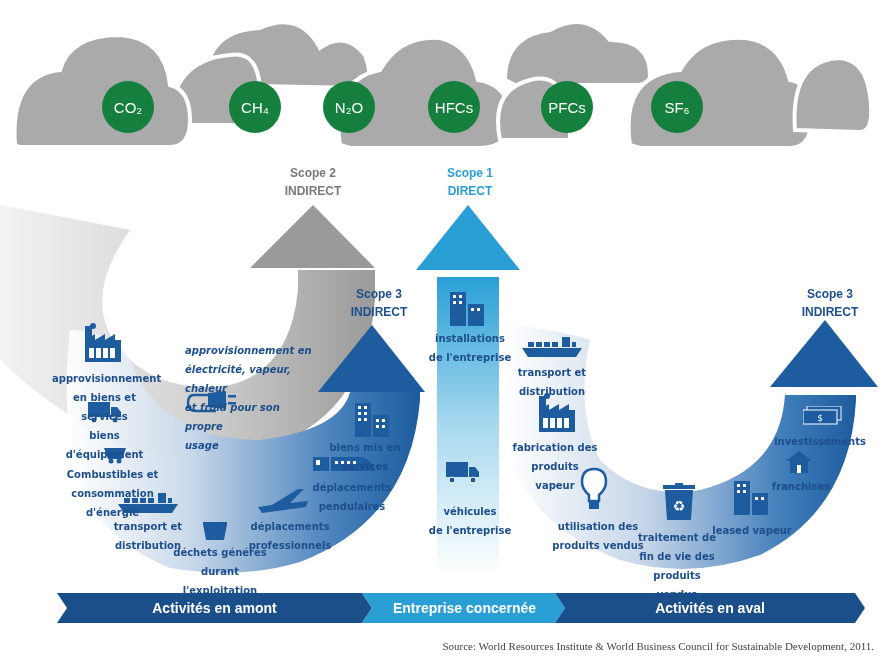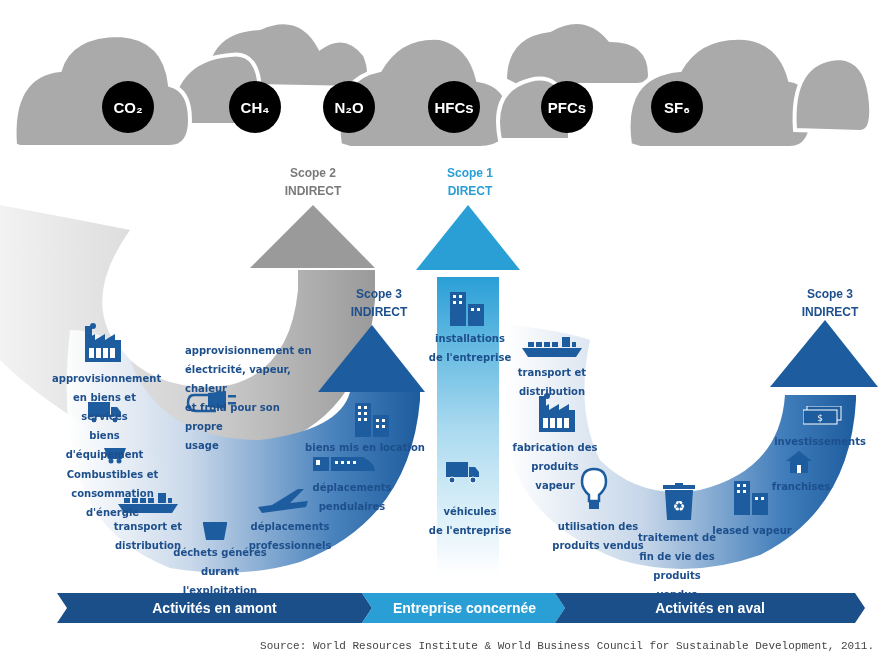--- a/index.html
+++ b/index.html
@@ -4,26 +4,26 @@
 <style>
   html, body { margin:0; padding:0; background:#ffffff; }
   body { width:888px; height:658px; position:relative; overflow:hidden;
          font-family:"DejaVu Sans", sans-serif; }
   #canvas { position:absolute; left:0; top:0; }
   .lbl { position:absolute; font-family:"DejaVu Sans", sans-serif; font-weight:bold;
          color:#1d4f8c; font-size:10px; line-height:19px; text-align:center; white-space:pre-line; }
   .lbl-left { text-align:left; }
   .scope { position:absolute; font-family:"Liberation Sans", sans-serif; font-weight:bold;
            font-size:12px; line-height:18px; text-align:center; width:120px; }
-  .gas { position:absolute; width:52px; height:52px; border-radius:50%; background:#000000;
-         color:#ffffff; font-family:"Liberation Sans", sans-serif; font-weight:bold; font-size:15px;
+  .gas { position:absolute; width:52px; height:52px; border-radius:50%; background:#15803d;
+         color:#ffffff; font-family:"Liberation Sans", sans-serif; font-weight:normal; font-size:15px;
          display:flex; align-items:center; justify-content:center; }
   .bar-text { position:absolute; top:593px; height:30px; line-height:30px; color:#ffffff;
               font-family:Liberation Sans, sans-serif; font-weight:bold; font-size:14px; text-align:center; }
-  .source { position:absolute; right:14px; top:640px; font-family:Liberation Mono, monospace;
+  .source { position:absolute; right:14px; top:640px; font-family:Liberation Serif, serif;
             font-size:11px; color:#444444; }
   .icon { position:absolute; }
 </style>
 </head>
 <body>
 
 <svg id="canvas" width="888" height="658" viewBox="0 0 888 658">
   <defs>
     <linearGradient id="gGrey" x1="0" y1="0" x2="1" y2="0">
       <stop offset="0" stop-color="#f2f2f2"></stop>
@@ -264,22 +264,22 @@
 <div class="lbl" style="left:50px;top:465px;width:125px;">Combustibles et
 consommation d'énergie</div>
 <div class="lbl" style="left:108px;top:517px;width:80px;">transport et
 distribution</div>
 <div class="lbl" style="left:165px;top:543px;width:110px;">déchets générés
 durant l'exploitation</div>
 <div class="lbl" style="left:240px;top:517px;width:100px;">déplacements
 professionnels</div>
 <div class="lbl" style="left:302px;top:478px;width:100px;">déplacements
 pendulaires</div>
-<div class="lbl" style="left:305px;top:438px;width:120px;">biens mis en location</div>
-<div class="lbl lbl-left" style="left:185px;top:341px;width:135px;">approvisionnement en
+<div class="lbl" style="left:305px;top:438px;width:120px;">biens mis en services</div>
+<div class="lbl lbl-left" style="left:185px;top:341px;width:135px;font-style:italic;">approvisionnement en
 électricité, vapeur, chaleur
 et froid pour son propre
 usage</div>
 <div class="lbl" style="left:420px;top:329px;width:100px;">installations
 de l'entreprise</div>
 <div class="lbl" style="left:420px;top:490px;width:100px;margin-top:12px;">véhicules
 de l'entreprise</div>
 <div class="lbl" style="left:512px;top:363px;width:80px;">transport et
 distribution</div>
 <div class="lbl" style="left:510px;top:438px;width:90px;">fabrication des

